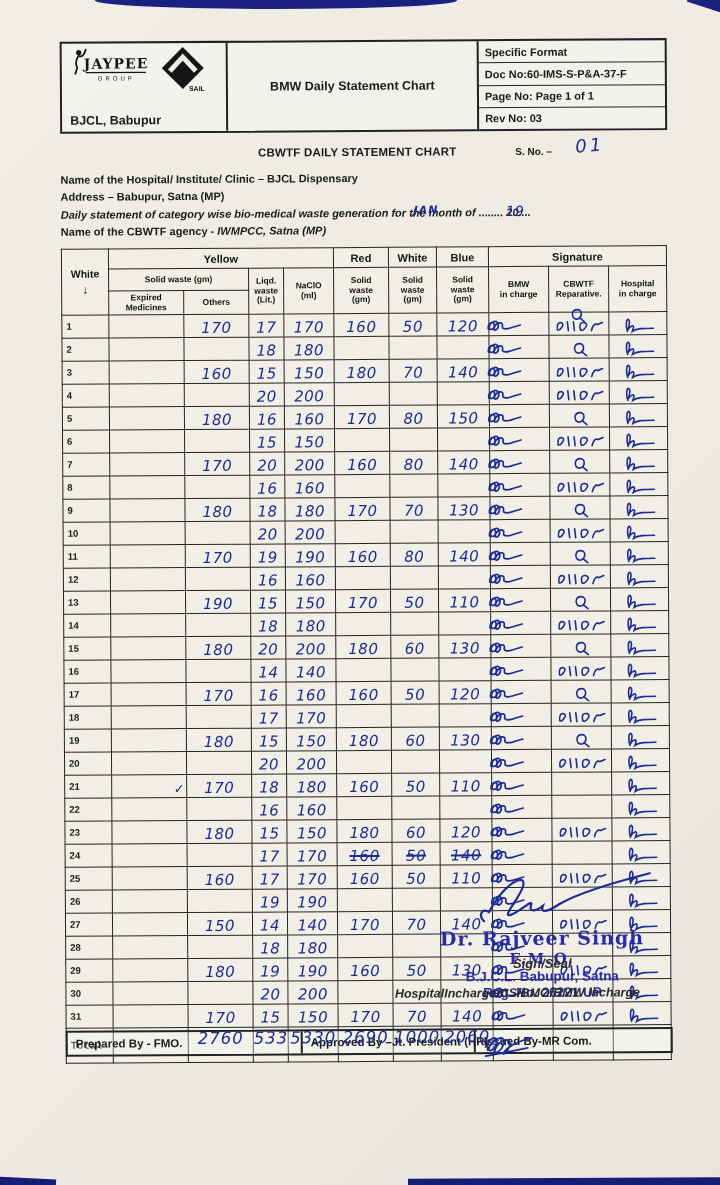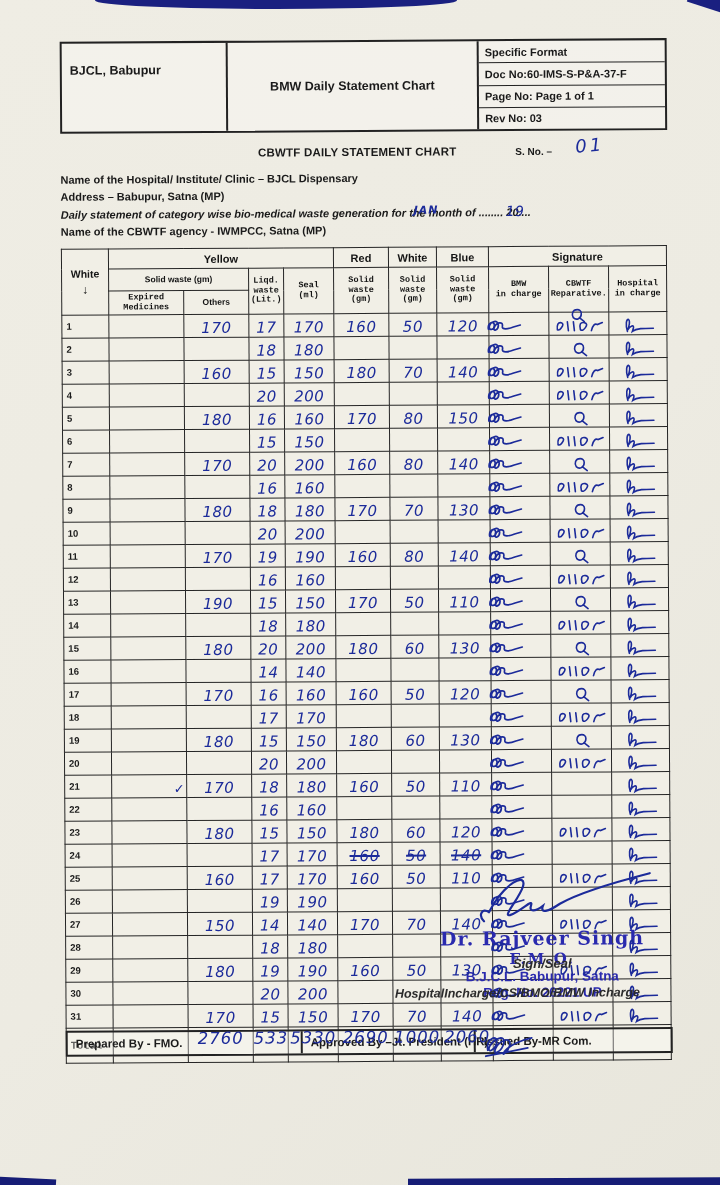--- a/index.html
+++ b/index.html
@@ -26,34 +26,34 @@
   .hdr-meta .mrow:last-child{border-bottom:none;}
 
   
   .abs{position:absolute;}
   .doc-title{left:0;top:146px;width:720px;text-align:center;font-weight:bold;font-size:11.5px;letter-spacing:0.2px;}
   .sno{left:518px;top:147px;font-weight:bold;font-size:10px;background:transparent;}
   .ink{color:#1c2b9a;font-family:"DejaVu Sans",sans-serif;font-style:italic;letter-spacing:0.5px;}
   .sno-val{left:578px;top:136px;font-size:18px;letter-spacing:3px;transform:rotate(-4deg);}
   .iline{left:63px;font-weight:bold;font-size:11px;white-space:nowrap;}
   .l1{top:172px;} .l2{top:189px;} .l3{top:207px;font-style:italic;} .l4{top:224px;}
-  .l4 .agency{}
+  .l4 .agency{font-style:italic;}
   .hw-month{left:416px;top:204px;font-size:11px;font-weight:bold;letter-spacing:1px;font-style:italic;}
   .hw-year{left:508px;top:204px;font-size:14px;}
 
   
   table.stmt{position:absolute;left:63px;top:247px;width:605px;border-collapse:collapse;table-layout:fixed;background:#f1efe6;}
   .stmt th,.stmt td{border:1.4px solid #262626;padding:0;overflow:visible;}
   .stmt th{font-weight:bold;color:#141414;text-align:center;vertical-align:middle;}
   .stmt thead tr:nth-child(1){height:20px;}
   .stmt thead tr:nth-child(2){height:22px;}
   .stmt thead tr:nth-child(3){height:24px;}
   .th-main{font-size:11px;}
   .th-sub{font-size:8.5px;line-height:1.12;}
-  .th-sub .wrap,.th-main .wrap{white-space:pre-line;display:block;font-family:Liberation Mono, monospace;}
+  .th-sub .wrap,.th-main .wrap{white-space:pre-line;display:block;}
   .th-date{vertical-align:top;font-size:10.5px;padding-top:2px;}
   .th-date .arrow{display:block;font-size:12px;margin-top:3px;font-weight:normal;}
   .th-cbwtf{position:relative;}
   .hdrq{position:absolute;left:50%;bottom:-16px;transform:translateX(-60%);z-index:4;}
   .stmt tbody tr{height:17.2px;}
   .stmt td.day{font-size:9.5px;font-weight:bold;text-align:left;padding-left:4px;vertical-align:middle;line-height:10px;}
   .stmt td.hw{text-align:center;vertical-align:top;}
   .stmt td.hw .v{display:block;transform:translateY(7px);font-size:15px;line-height:13px;position:relative;z-index:3;}
   .stmt td.hw .v.strike{text-decoration:line-through;text-decoration-thickness:2.2px;}
   .stmt td.hw .check{display:block;text-align:right;padding-right:1px;transform:translateY(6px);font-size:13px;position:relative;z-index:3;}
@@ -81,20 +81,38 @@
   .foot .fc3{flex:1;}
 </style>
 </head>
 <body>
 
 <div class="sheet">
   <div class="content">
 
     <div class="hdr">
       <div class="hdr-logo">
+        <div class="logo-row">
+          <span>
+            <svg width="86" height="38" viewBox="0 0 86 38">
+              <circle cx="9" cy="6" r="2.6" fill="#151515"></circle>
+              <path d="M9 9 C6 13 5.5 17 7.5 21 M9 9 C12 11 14.5 8 16 3 M7.5 21 L5.5 27" stroke="#151515" fill="none" stroke-width="1.8" stroke-linecap="round"></path>
+              <text x="14" y="22" font-family="DejaVu Serif, serif" font-size="14" font-weight="bold" fill="#151515" letter-spacing="1">JAYPEE</text>
+              <path d="M16 26 L76 26" stroke="#151515" stroke-width="1.2"></path>
+              <text x="28" y="34" font-family="Liberation Sans, sans-serif" font-size="6" fill="#151515" letter-spacing="3">GROUP</text>
+            </svg>
+          </span>
+          <span>
+            <svg width="46" height="46" viewBox="0 0 46 46">
+              <polygon points="23,1 44,22 23,43 2,22" fill="#151515"></polygon>
+              <polyline points="10,25 23,11 36,25" fill="none" stroke="#efeee6" stroke-width="5"></polyline>
+              <text x="29" y="45" font-size="7" font-weight="bold" fill="#151515" font-family="Liberation Sans, sans-serif">SAIL</text>
+            </svg>
+          </span>
+        </div>
         <div class="org-name">BJCL, Babupur</div>
       </div>
       <div class="hdr-title">BMW Daily Statement Chart</div>
       <div class="hdr-meta">
         <div class="mrow">Specific Format</div>
         <div class="mrow">Doc No:60-IMS-S-P&amp;A-37-F</div>
         <div class="mrow">Page No: Page 1 of 1</div>
         <div class="mrow">Rev No: 03</div>
       </div>
     </div>
@@ -138,21 +156,21 @@
           <th class="th-main" colspan="3">Signature</th>
         </tr>
         <tr>
           <th class="th-sub" colspan="2">Solid waste (gm)</th>
           <th class="th-sub" rowspan="2">
               <span class="wrap">Liqd.
 waste
 (Lit.)</span>
             </th>
           <th class="th-sub" rowspan="2">
-              <span class="wrap">Seal
+              <span class="wrap">NaClO
 (ml)</span>
             </th>
           <th class="th-sub" rowspan="2">
               <span class="wrap">Solid
 waste
 (gm)</span>
             </th>
           <th class="th-sub" rowspan="2">
               <span class="wrap">Solid
 waste

